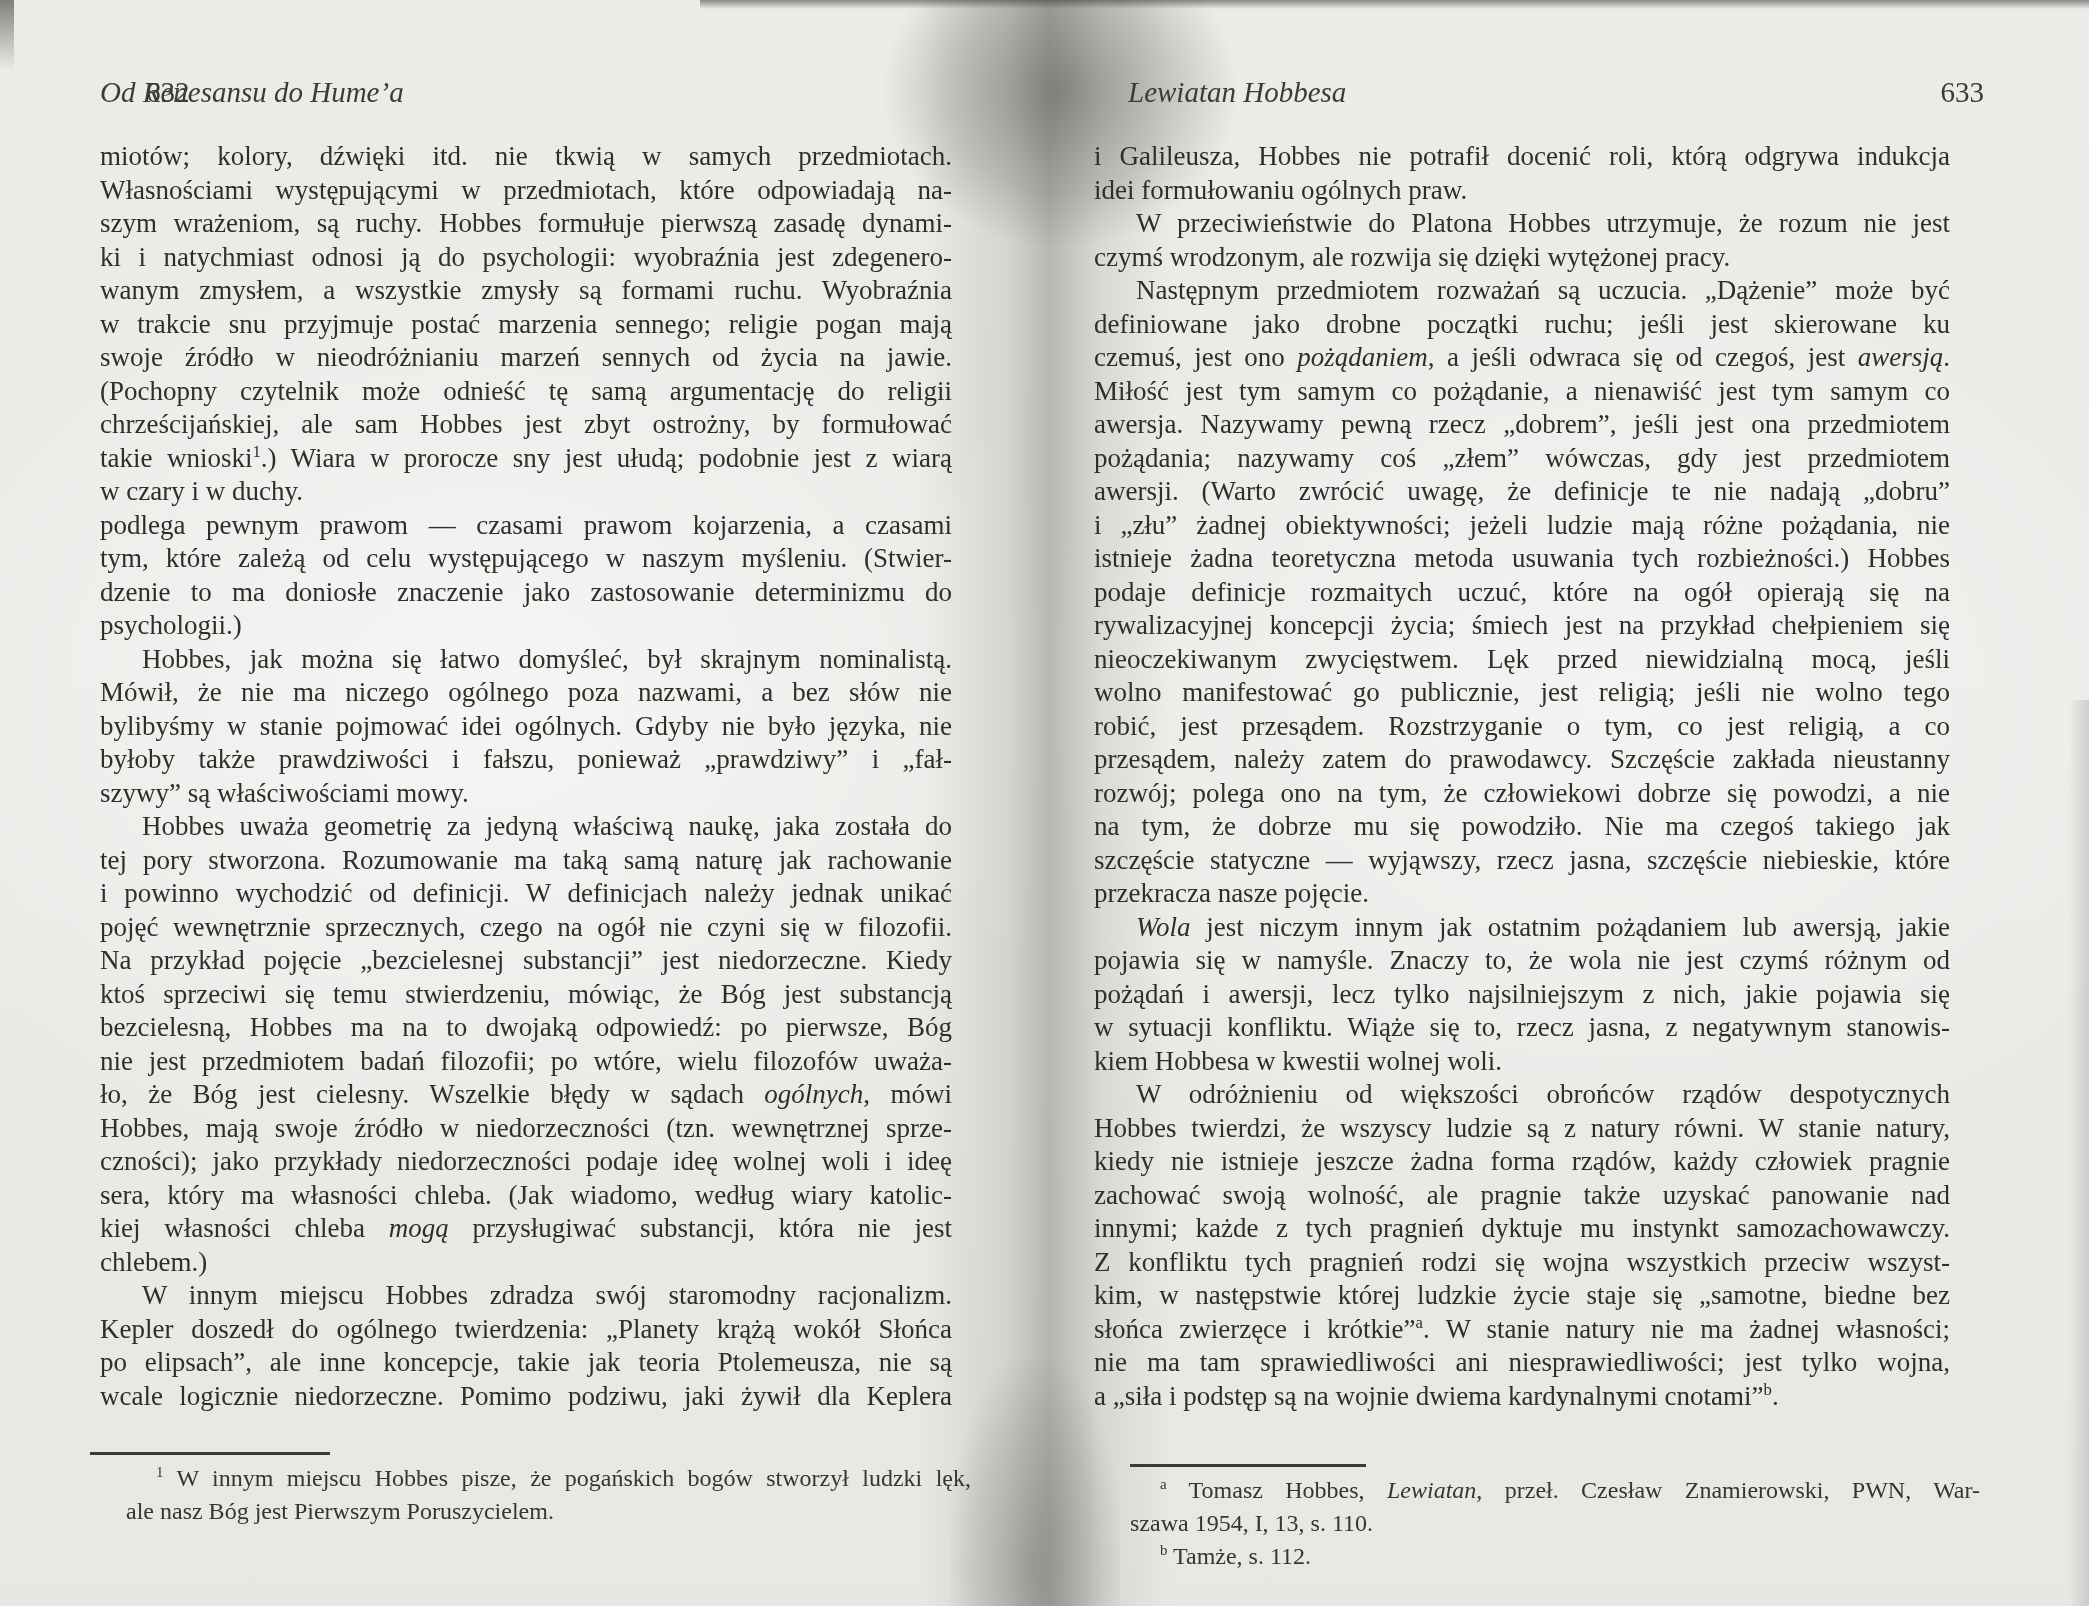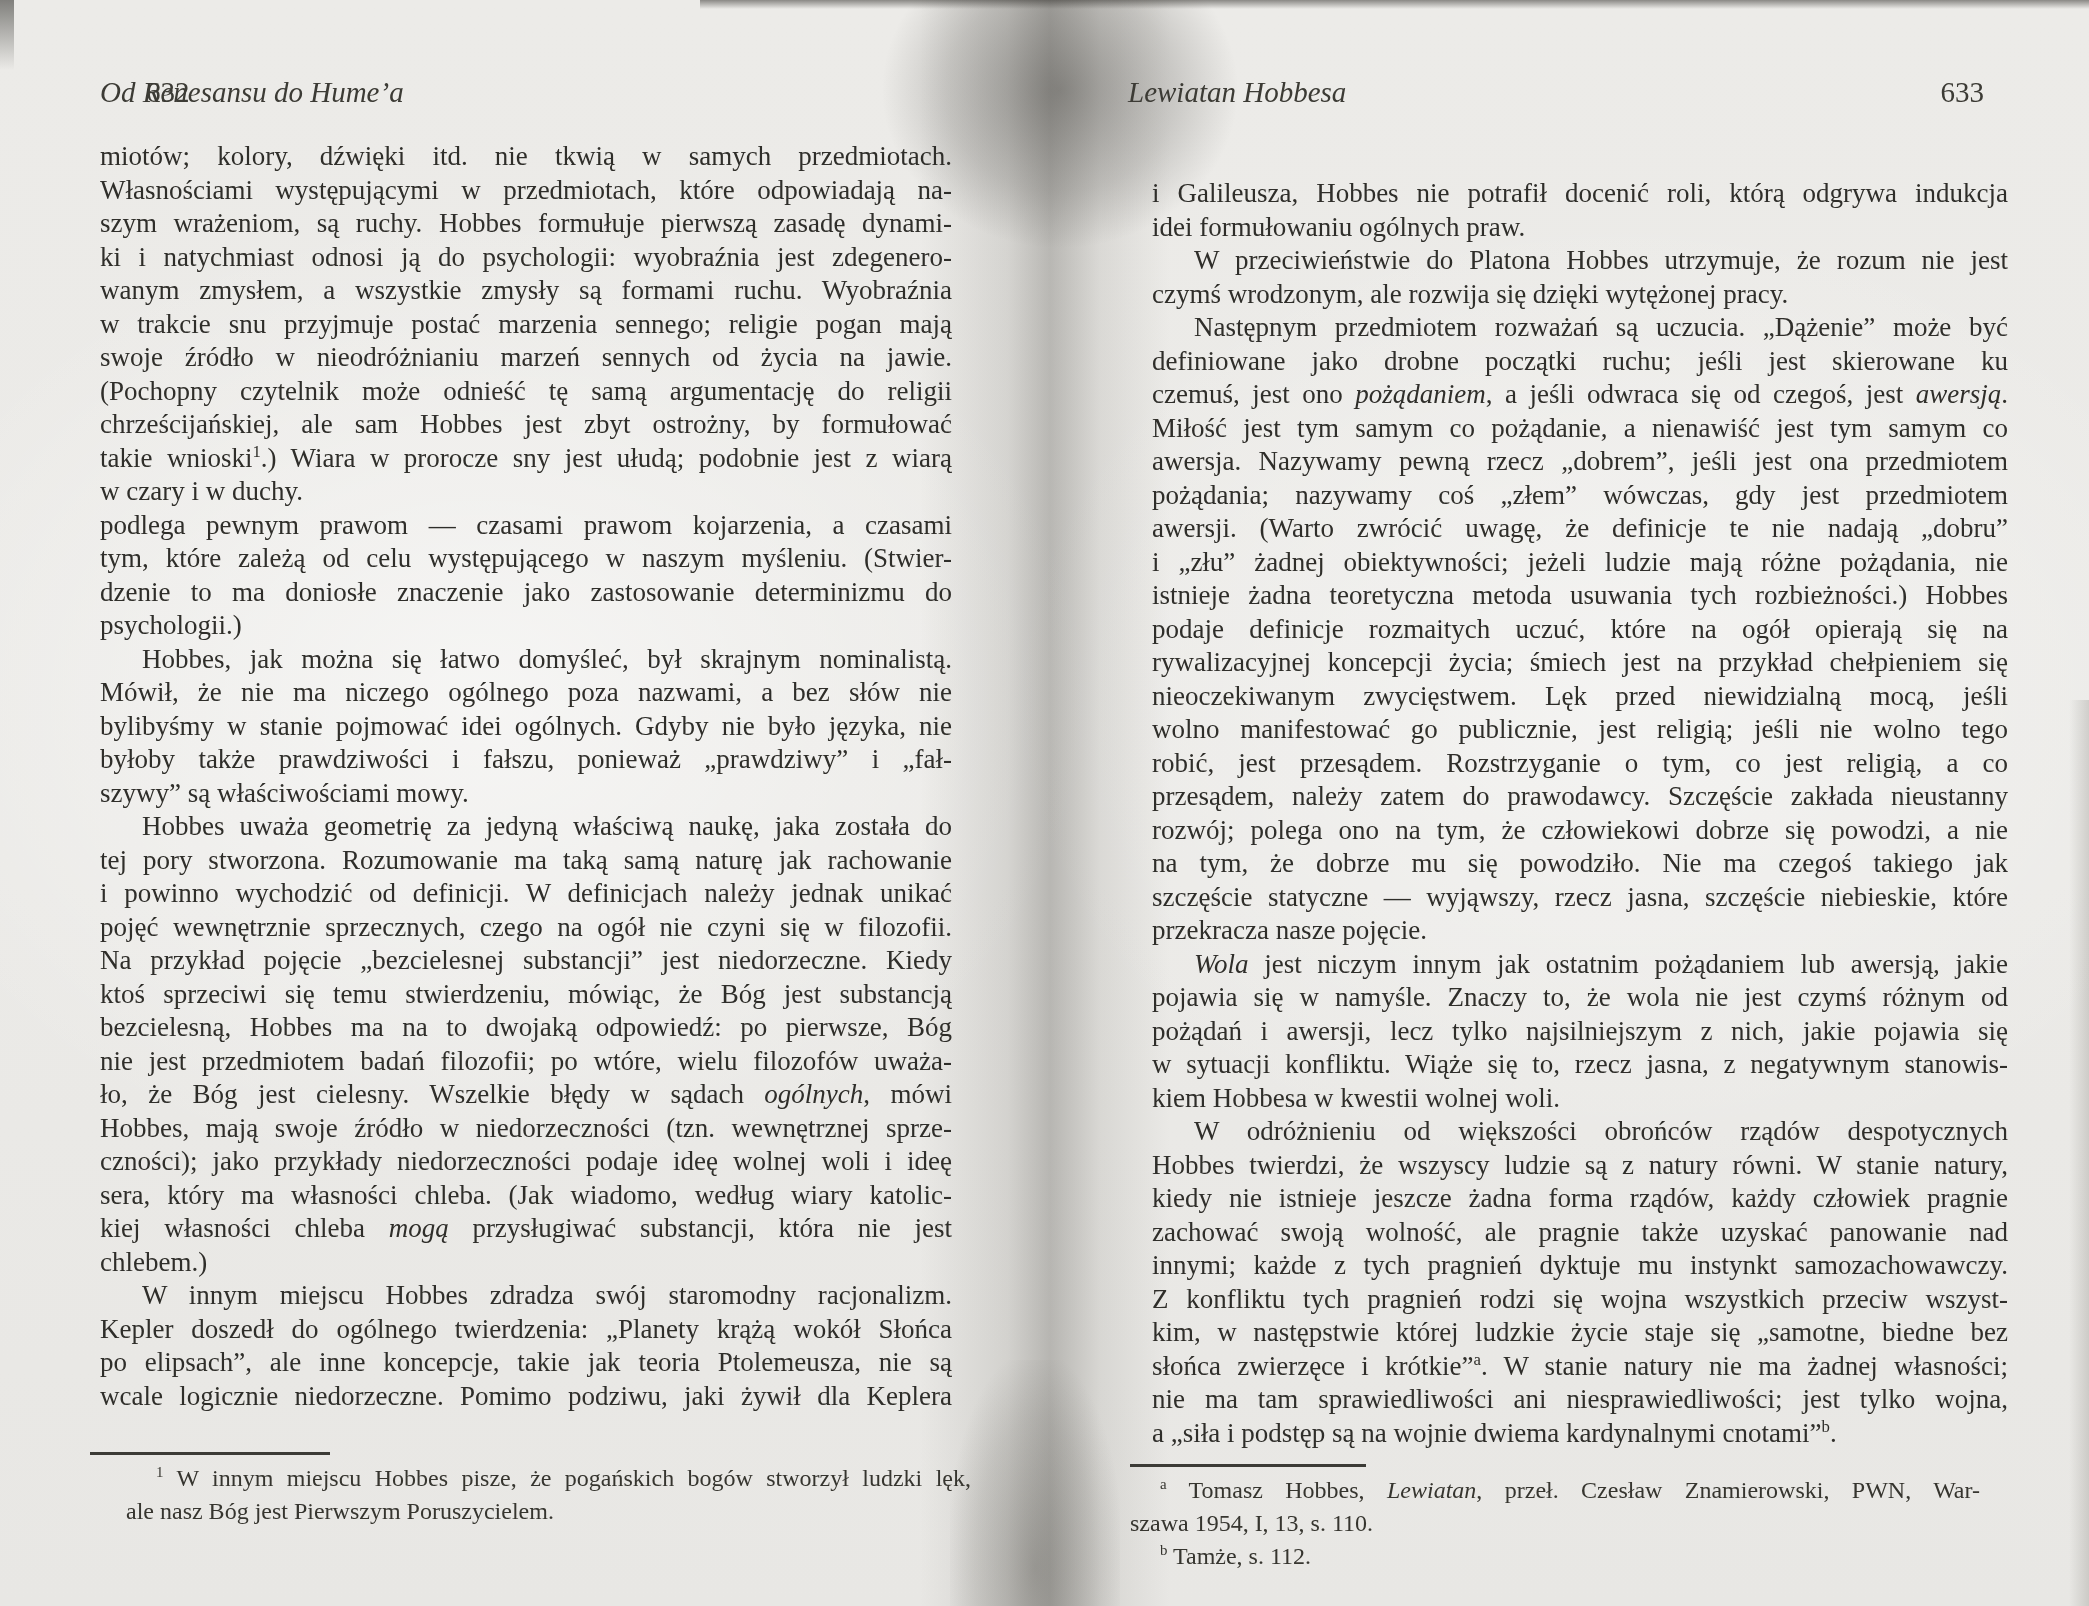--- a/index.html
+++ b/index.html
@@ -104,21 +104,21 @@
         <div class="line ind"><sup>1</sup> W innym miejscu Hobbes pisze, że pogańskich bogów stworzył ludzki lęk,</div>
         <div class="line end">ale nasz Bóg jest Pierwszym Poruszycielem.</div>
       </div>
   </div>
 
   <div>
     <div class="header" style="left:1128px;width:856px;">
       <span class="rtitle">Lewiatan Hobbesa</span>
       <span class="pnum" style="right:0;">633</span>
     </div>
-    <div class="col" style="left:1152px;width:856px;margin-top:37px;">
+    <div class="col" style="left:1094px;width:856px;">
         <div class="line">i Galileusza, Hobbes nie potrafił docenić roli, którą odgrywa indukcja</div>
         <div class="line end">idei formułowaniu ogólnych praw.</div>
         <div class="line ind">W przeciwieństwie do Platona Hobbes utrzymuje, że rozum nie jest</div>
         <div class="line end">czymś wrodzonym, ale rozwija się dzięki wytężonej pracy.</div>
         <div class="line ind">Następnym przedmiotem rozważań są uczucia. „Dążenie” może być</div>
         <div class="line">definiowane jako drobne początki ruchu; jeśli jest skierowane ku</div>
         <div class="line">czemuś, jest ono <i>pożądaniem</i>, a jeśli odwraca się od czegoś, jest <i>awersją</i>.</div>
         <div class="line">Miłość jest tym samym co pożądanie, a nienawiść jest tym samym co</div>
         <div class="line">awersja. Nazywamy pewną rzecz „dobrem”, jeśli jest ona przedmiotem</div>
         <div class="line">pożądania; nazywamy coś „złem” wówczas, gdy jest przedmiotem</div>

